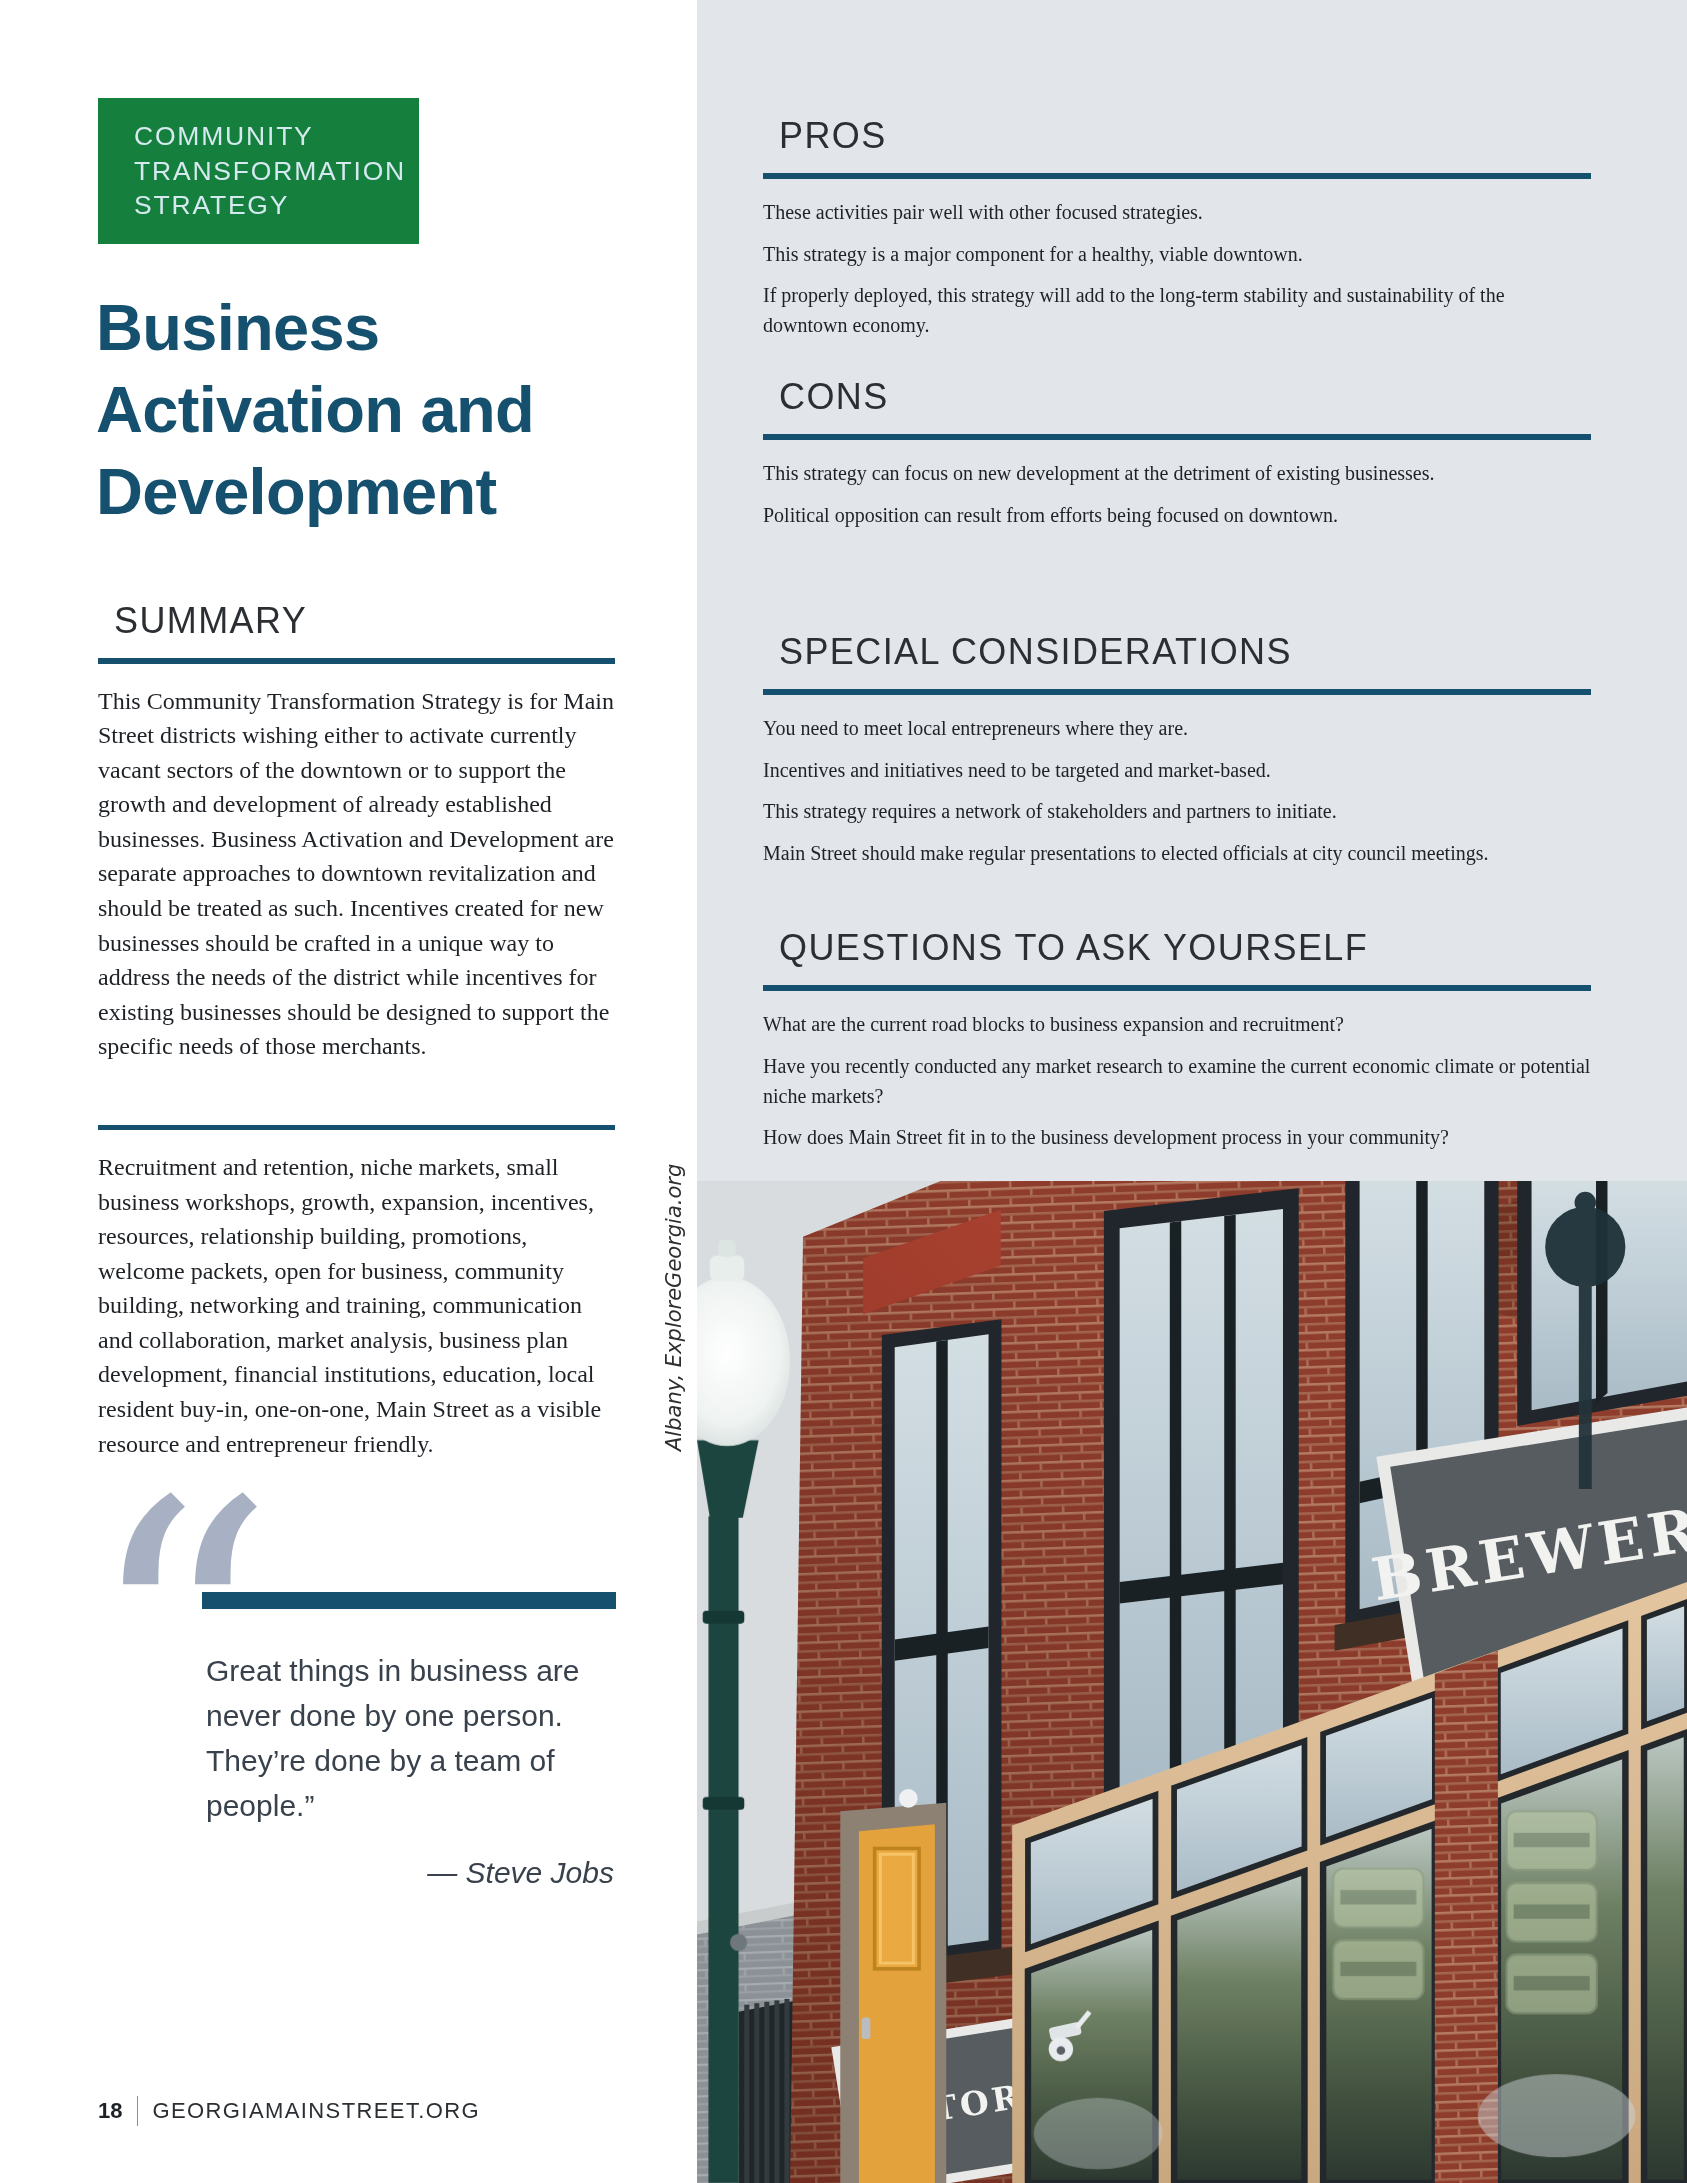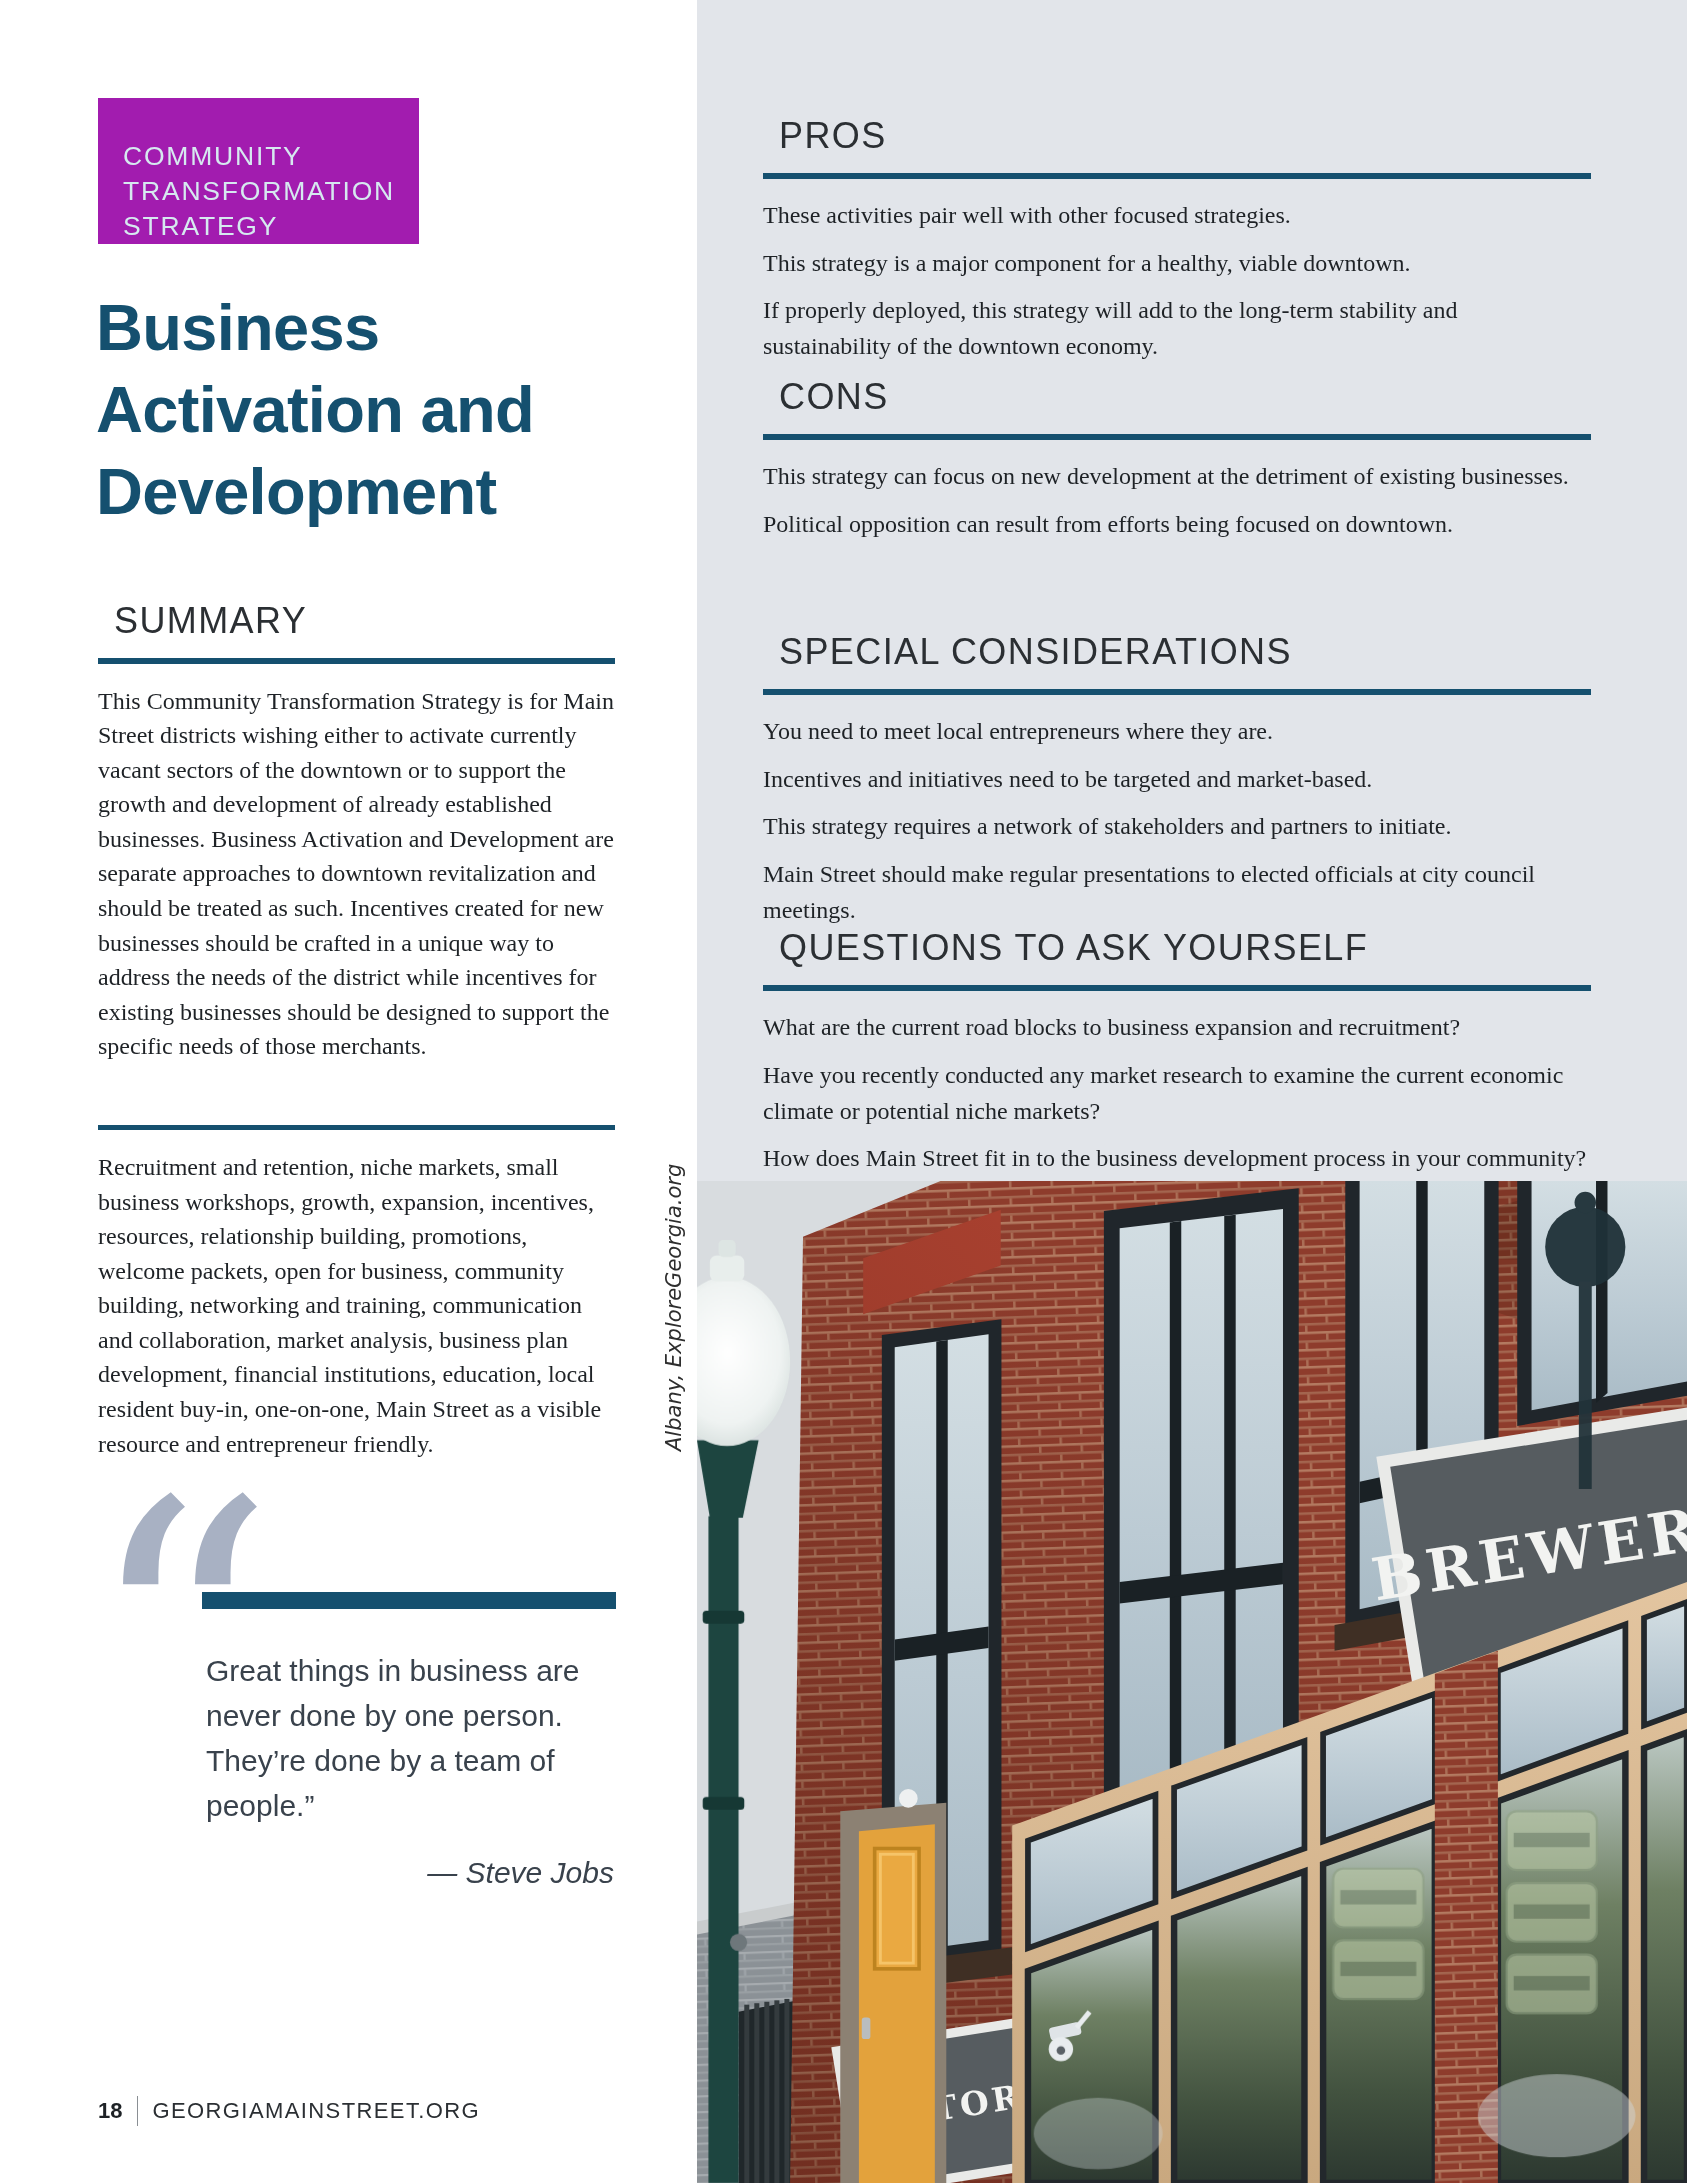--- a/index.html
+++ b/index.html
@@ -8,22 +8,22 @@
     font-family:"Liberation Sans",sans-serif;color:#222;
     -webkit-font-smoothing:antialiased;
   }
   .page{position:absolute;left:0;top:0;width:1687px;height:2183px;overflow:hidden;background:#ffffff;}
 
   
   .right-panel{position:absolute;left:697px;top:0;width:990px;height:2183px;background:#E2E5EA;}
 
   
   .badge{
-    position:absolute;left:98px;top:98px;width:321px;height:146px;background:#a21caf;
-    display:flex;flex-direction:column;justify-content:flex-end;padding-left:25px;box-sizing:border-box;
+    position:absolute;left:98px;top:98px;width:321px;height:146px;background:#15803d;
+    display:flex;flex-direction:column;justify-content:center;padding-left:36px;box-sizing:border-box;
   }
   .badge span{display:block;color:#D6E9F0;font-size:26.5px;line-height:1.32;letter-spacing:1.8px;font-weight:300;}
 
   
   .title{
     position:absolute;left:96px;top:287px;width:473px;margin:0;
     color:#15506F;font-size:65px;line-height:1.26;font-weight:bold;letter-spacing:-0.7px;
   }
 
   
@@ -38,21 +38,21 @@
   .keydesc{position:absolute;left:98px;top:1113px;width:517px;}
   .summary .rule,.keydesc .rule{margin-top:11.5px;margin-bottom:20px;}
   .body-serif{
     font-family:"Liberation Serif","DejaVu Serif",serif;font-size:24px;line-height:1.44;color:#1E2226;margin:0;
   }
 
   
   .rsec{position:absolute;left:763px;width:828px;}
   .rsec .rule{margin-top:10px;margin-bottom:18.6px;}
   .rsec .item{
-    font-family:"Liberation Serif","DejaVu Serif",serif;font-size:24px;line-height:1.5;color:#1E2226;
+    font-family:"Liberation Serif","DejaVu Serif",serif;font-size:20px;line-height:1.5;color:#1E2226;
     margin:0 0 11.5px 0;
   }
   .sec-pros{top:99px;}
   .sec-cons{top:360px;}
   .sec-special{top:615px;}
   .sec-questions{top:911px;}
 
   
   .quote-mark{
     position:absolute;left:85px;top:1525px;width:186px;height:215px;overflow:visible;

